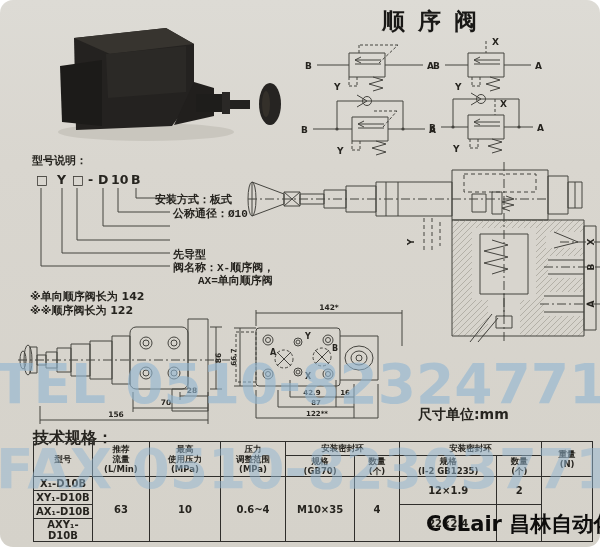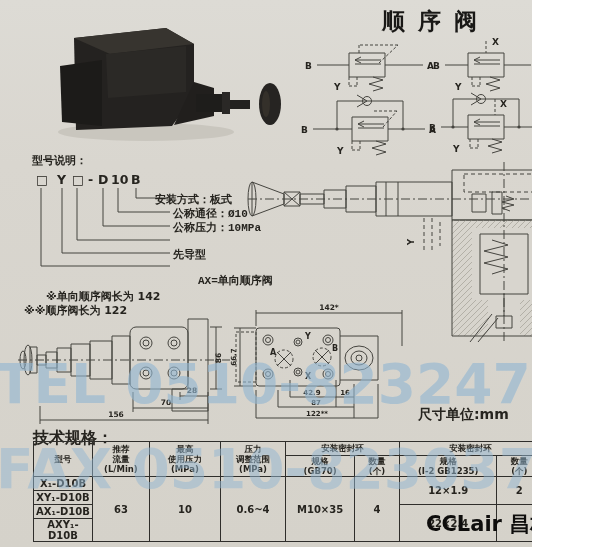--- a/index.html
+++ b/index.html
@@ -1,19 +1,19 @@
 <!DOCTYPE html>
 <html><head>
 <meta charset="utf-8">
 <style>
   html,body{margin:0;padding:0;}
   .page{
-    position:relative;width:532px;height:547px;overflow:hidden;
+    position:relative;width:600px;height:547px;overflow:hidden;
     background:linear-gradient(#dddbd5 0%, #d9d6cf 30%, #d5d2ca 100%);
-    font-family:"DejaVu Sans",sans-serif;color:#222019;
+    font-family:"DejaVu Sans",sans-serif;color:#222019;border-radius:13px;
   }
   .abs{position:absolute;}
   svg.draw{position:absolute;overflow:visible;}
   svg.draw *{vector-effect:non-scaling-stroke;}
   .ink{stroke:#45443f;stroke-width:1;fill:none;}
   .title{
     font-size:23px;font-weight:bold;letter-spacing:13px;color:#191816;white-space:nowrap;
   }
   .h-label{font-size:11px;font-weight:bold;white-space:nowrap;color:#26241f;font-family:Liberation Mono, monospace;}
   .code-part{position:absolute;top:172px;font-size:12.5px;font-weight:bold;color:#26241f;}
@@ -151,26 +151,26 @@
     <path class="ink" d="M98,0 V10 H132"></path>
     <path class="ink" d="M80,0 V24 H132"></path>
     <path class="ink" d="M65,0 V38 H132"></path>
     <path class="ink" d="M39,0 V52 H132"></path>
     <path class="ink" d="M24,0 V65 H132"></path>
     <path class="ink" d="M3,0 V78 H132"></path>
   </svg>
 
   <div class="abs h-label" style="left:155px;top:192px">安装方式：板式</div>
   <div class="abs h-label" style="left:173px;top:206px">公称通径：Ø10</div>
-  <div class="abs h-label" style="left:173px;top:220px">公称压力：10MPa</div>
   <div class="abs h-label" style="left:173px;top:247px">先导型</div>
+  <div class="abs h-label" style="left:173px;top:260px">阀名称：X-顺序阀，</div>
   <div class="abs h-label" style="left:198px;top:273px">AX=单向顺序阀</div>
 
-  <div class="abs note" style="left:46px;top:289px">※单向顺序阀长为 142</div>
-  <div class="abs note" style="left:24px;top:303px">※※顺序阀长为 122</div>
+  <div class="abs note" style="left:30px;top:289px">※单向顺序阀长为 142</div>
+  <div class="abs note" style="left:30px;top:303px">※※顺序阀长为 122</div>
 
   <svg class="draw" style="left:248px;top:156px" width="352" height="190" viewBox="0 0 352 190">
     <defs>
       <pattern id="ht" patternUnits="userSpaceOnUse" width="6" height="6">
         <path d="M0,6 L6,0" stroke="#b3b0a7" stroke-width="1"></path>
       </pattern>
     </defs>
     <g>
       <path class="ink" d="M4,26 L36,38 L36,48 L4,60 Z"></path>
       <ellipse class="ink" cx="4" cy="43" rx="4" ry="17"></ellipse>

